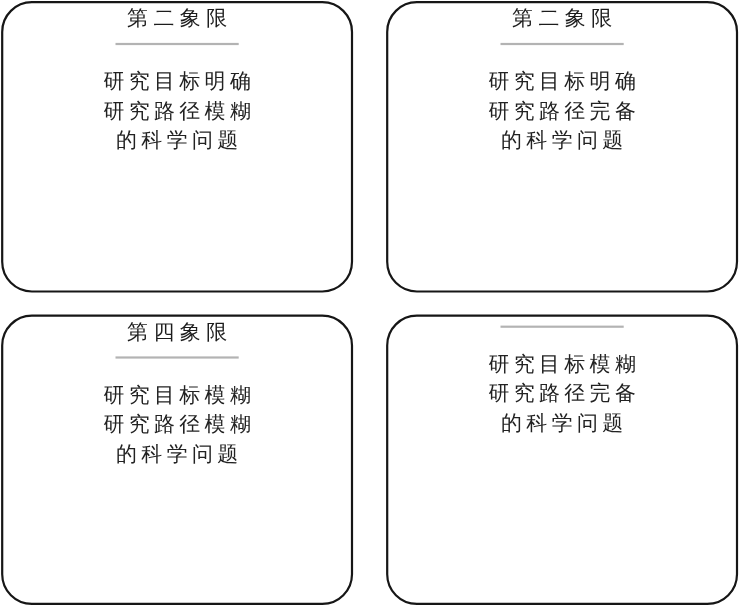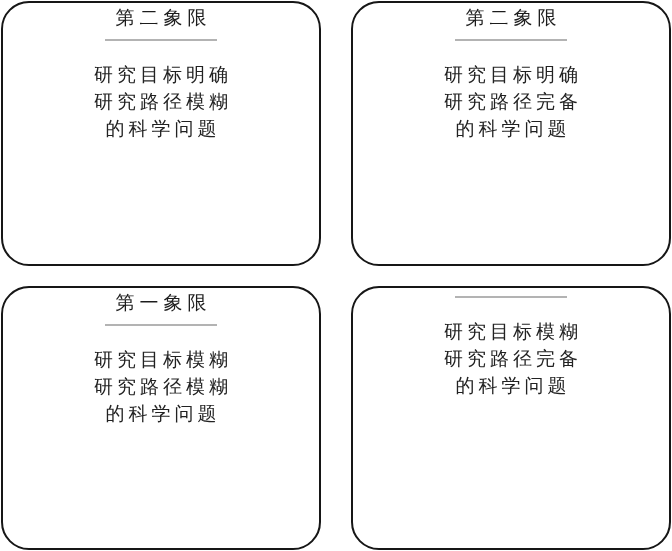--- a/index.html
+++ b/index.html
@@ -68,21 +68,21 @@
 
   <div class="box">
     <div class="title">第二象限</div>
     <div class="divider"></div>
     <div class="line">研究目标明确</div>
     <div class="line">研究路径完备</div>
     <div class="line">的科学问题</div>
   </div>
 
   <div class="box">
-    <div class="title">第一象限</div>
+    <div class="title">第四象限</div>
     <div class="divider"></div>
     <div class="line">研究目标模糊</div>
     <div class="line">研究路径模糊</div>
     <div class="line">的科学问题</div>
   </div>
 
   <div class="box">
     <div class="divider"></div>
     <div class="line">研究目标模糊</div>
     <div class="line">研究路径完备</div>

